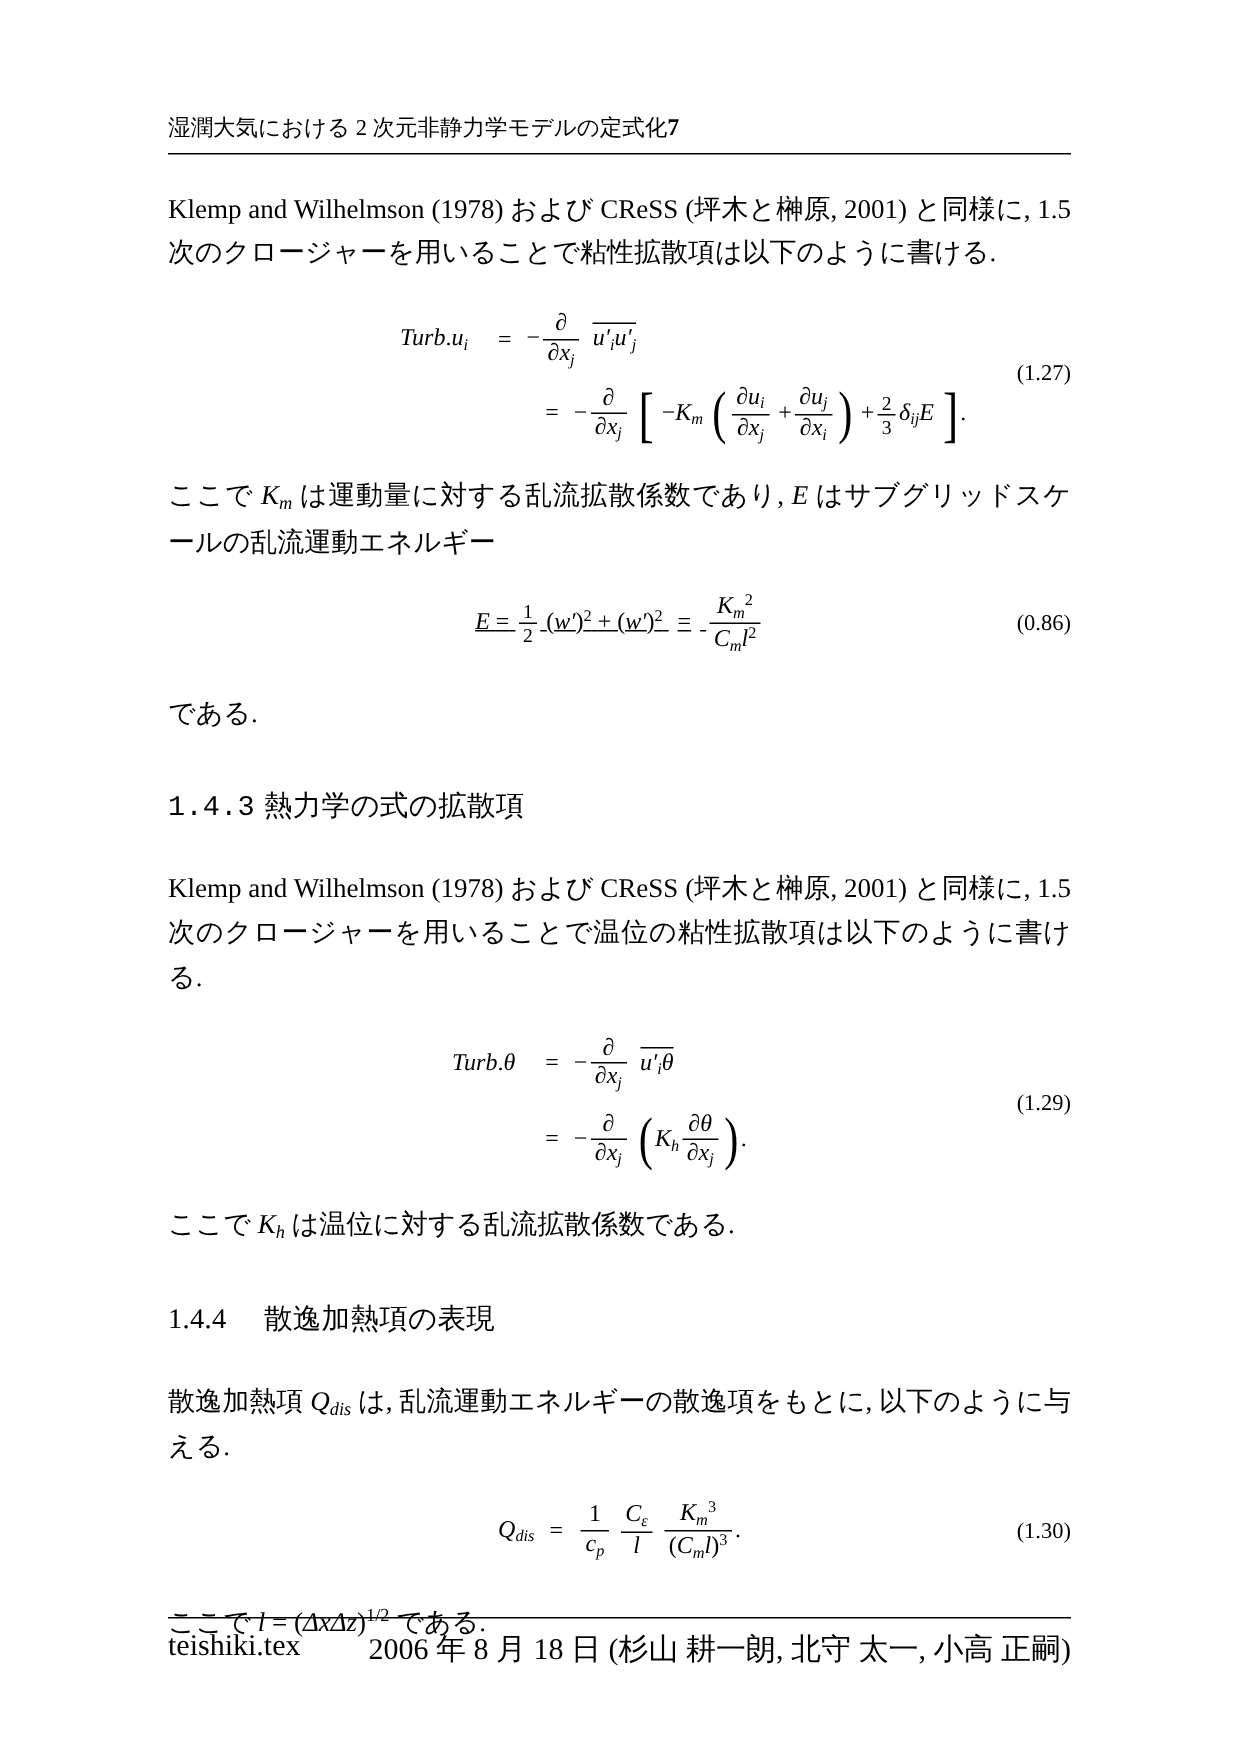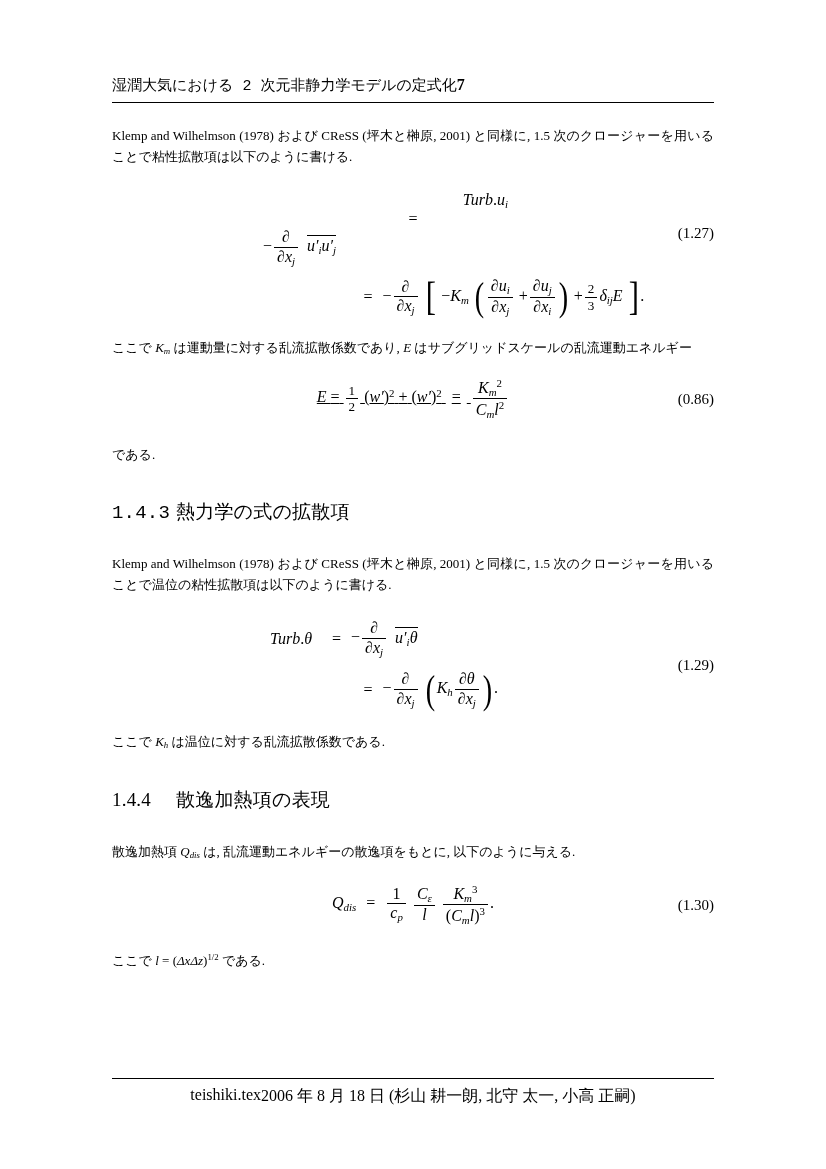--- a/index.html
+++ b/index.html
@@ -30,21 +30,20 @@
   .runhead {
     display: flex;
     align-items: baseline;
     font-size: 15px;
     padding-bottom: 7px;
     border-bottom: 1.2px solid #000;
     white-space: nowrap;
   }
   .runhead .rh-left {
     flex: 0 0 auto;
-    font-family: Liberation Mono, monospace;
   }
   .runhead .rh-mid {
     flex: 1 1 auto;
     padding-left: 2px;
   }
   .runhead .rh-page {
     flex: 0 0 auto;
     font-weight: bold;
     font-size: 16px;
   }
@@ -57,21 +56,21 @@
     letter-spacing: 0.2px;
   }
   h2.sec .num {
     display: inline-block;
     min-width: 64px;
   }
   .sec-gap-big { margin-top: 62px; font-family: Liberation Mono, monospace; }
 
   
   p.para {
-    font-size: 13px;
+    font-size: 18px;
     line-height: 1.62;
     margin: 22px 0 0 0;
     text-align: justify;
   }
 
   
   .math {
     font-family: "Liberation Serif", serif;
     font-style: italic;
   }
@@ -133,42 +132,42 @@
 
   
   .footer {
     position: absolute;
     left: 112px;
     top: 1078px;
     width: 602px;
     border-top: 1.2px solid #000;
     padding-top: 7px;
     display: flex;
-    justify-content: center;
-    font-size: 16px;
+    justify-content: space-between;
+    font-size: 20px;
     white-space: nowrap;
   }
 </style>
 </head>
 <body>
 
 <div class="page">
 
   <div class="content">
 
     <div class="runhead">
       <span class="rh-left">湿潤大気における 2 次元非静力学モデルの定式化</span>
       <span class="rh-page">7</span>
     </div>
 
 
     <p class="para">Klemp and Wilhelmson (1978) および CReSS (坪木と榊原, 2001) と同様に, 1.5 次のクロージャーを用いることで粘性拡散項は以下のように書ける.</p>
 
     <div class="eqblock" style="margin-top:24px;">
-      <div class="eqrow" style="justify-content:flex-end;flex-direction:column;">
+      <div class="eqrow" style="justify-content:flex-start;">
         <span class="lhs math" style="width:200px;">
           <span>T</span><span>u</span><span>r</span><span>b</span><span class="up">.</span><span>u</span><sub>i</sub>
         </span>
         <span class="eqsign up">=</span>
         <span class="math" style="width:300px; text-align:left;">
           <span class="up">−</span><span class="frac"><span class="n"><span class="up">∂</span></span><span class="d"><span class="up">∂</span>x<sub>j</sub></span></span>
           <span class="overline" style="margin-left:3px;">u′<sub>i</sub>u′<sub>j</sub></span>
         </span>
       </div>
       <div class="eqrow" style="justify-content:center; margin-top:10px;">
@@ -208,21 +207,21 @@
 
     <p class="para" style="margin-top:24px;">である.</p>
 
     <h2 class="sec sec-gap-big">
       <span class="num">1.4.3</span><span>熱力学の式の拡散項</span>
     </h2>
 
     <p class="para" style="margin-top:28px;">Klemp and Wilhelmson (1978) および CReSS (坪木と榊原, 2001) と同様に, 1.5 次のクロージャーを用いることで温位の粘性拡散項は以下のように書ける.</p>
 
     <div class="eqblock" style="margin-top:24px;">
-      <div class="eqrow" style="justify-content:flex-start;">
+      <div class="eqrow" style="justify-content:center;">
         <span class="lhs math" style="width:200px;">
           <span>T</span><span>u</span><span>r</span><span>b</span><span class="up">.</span><span>θ</span>
         </span>
         <span class="eqsign up">=</span>
         <span class="math" style="width:300px; text-align:left;">
           <span class="up">−</span><span class="frac"><span class="n"><span class="up">∂</span></span><span class="d"><span class="up">∂</span>x<sub>j</sub></span></span>
           <span class="overline" style="margin-left:3px;">u′<sub>i</sub>θ</span>
         </span>
       </div>
       <div class="eqrow" style="justify-content:center; margin-top:12px;">

